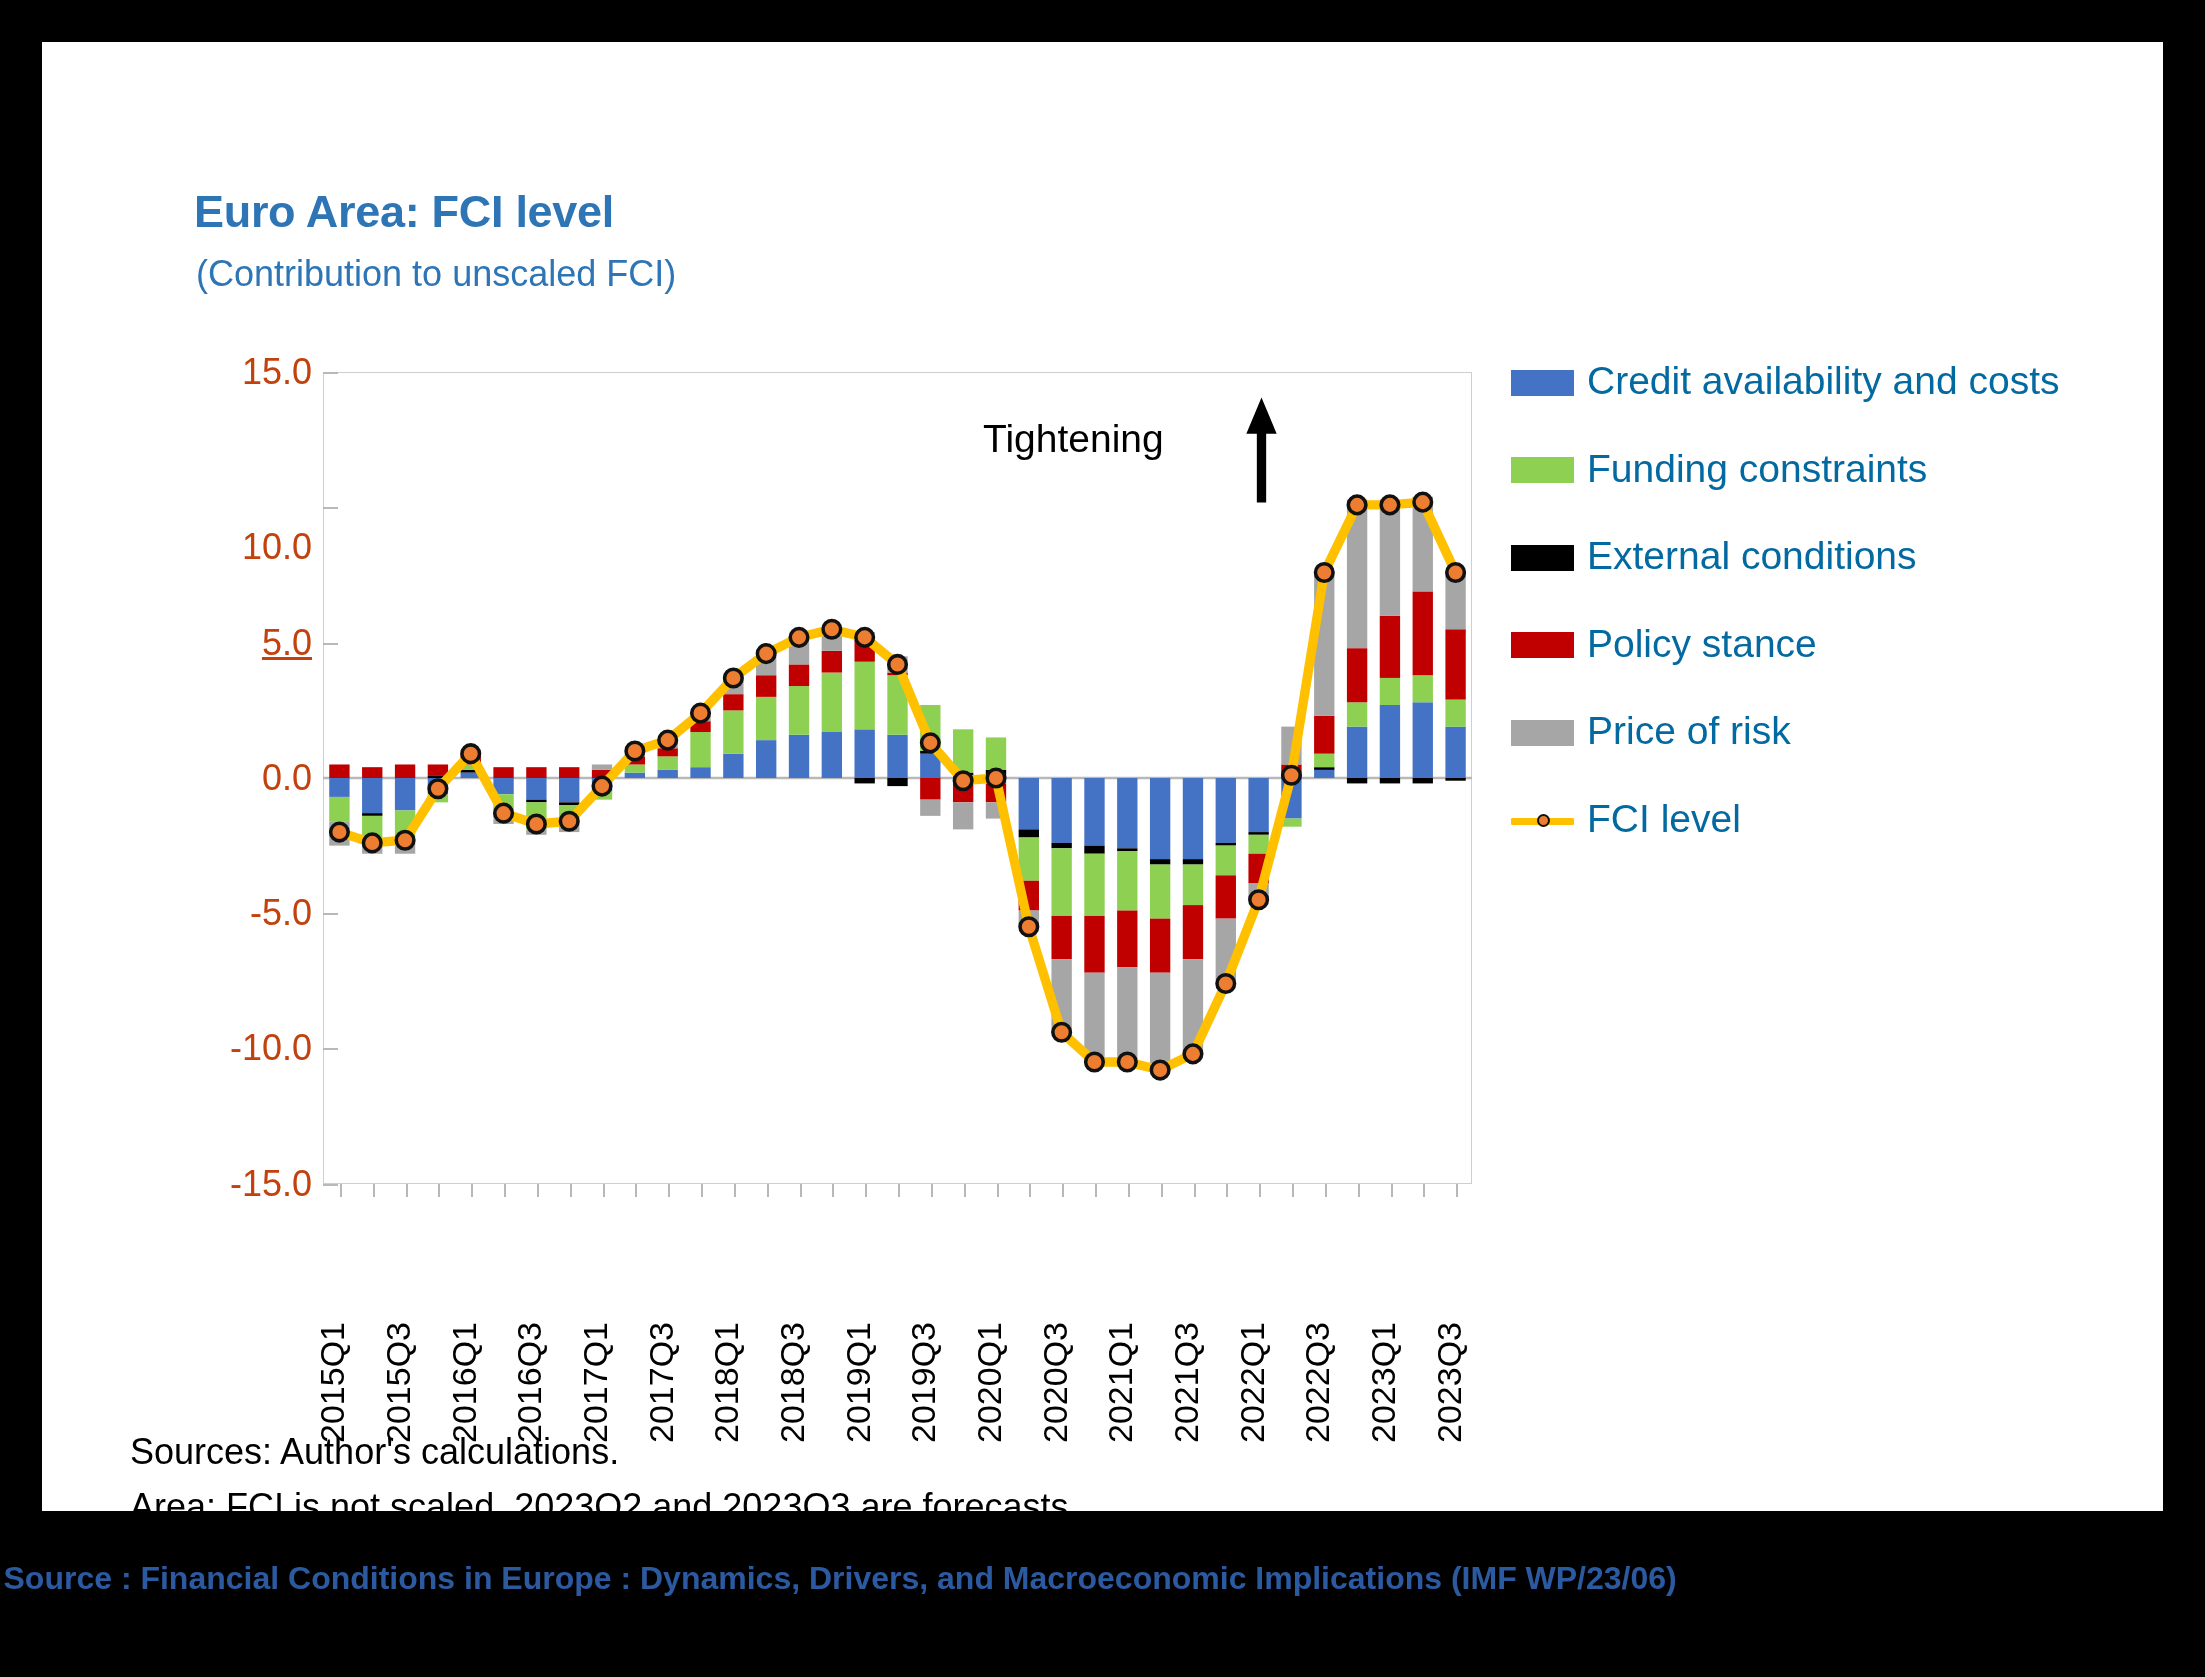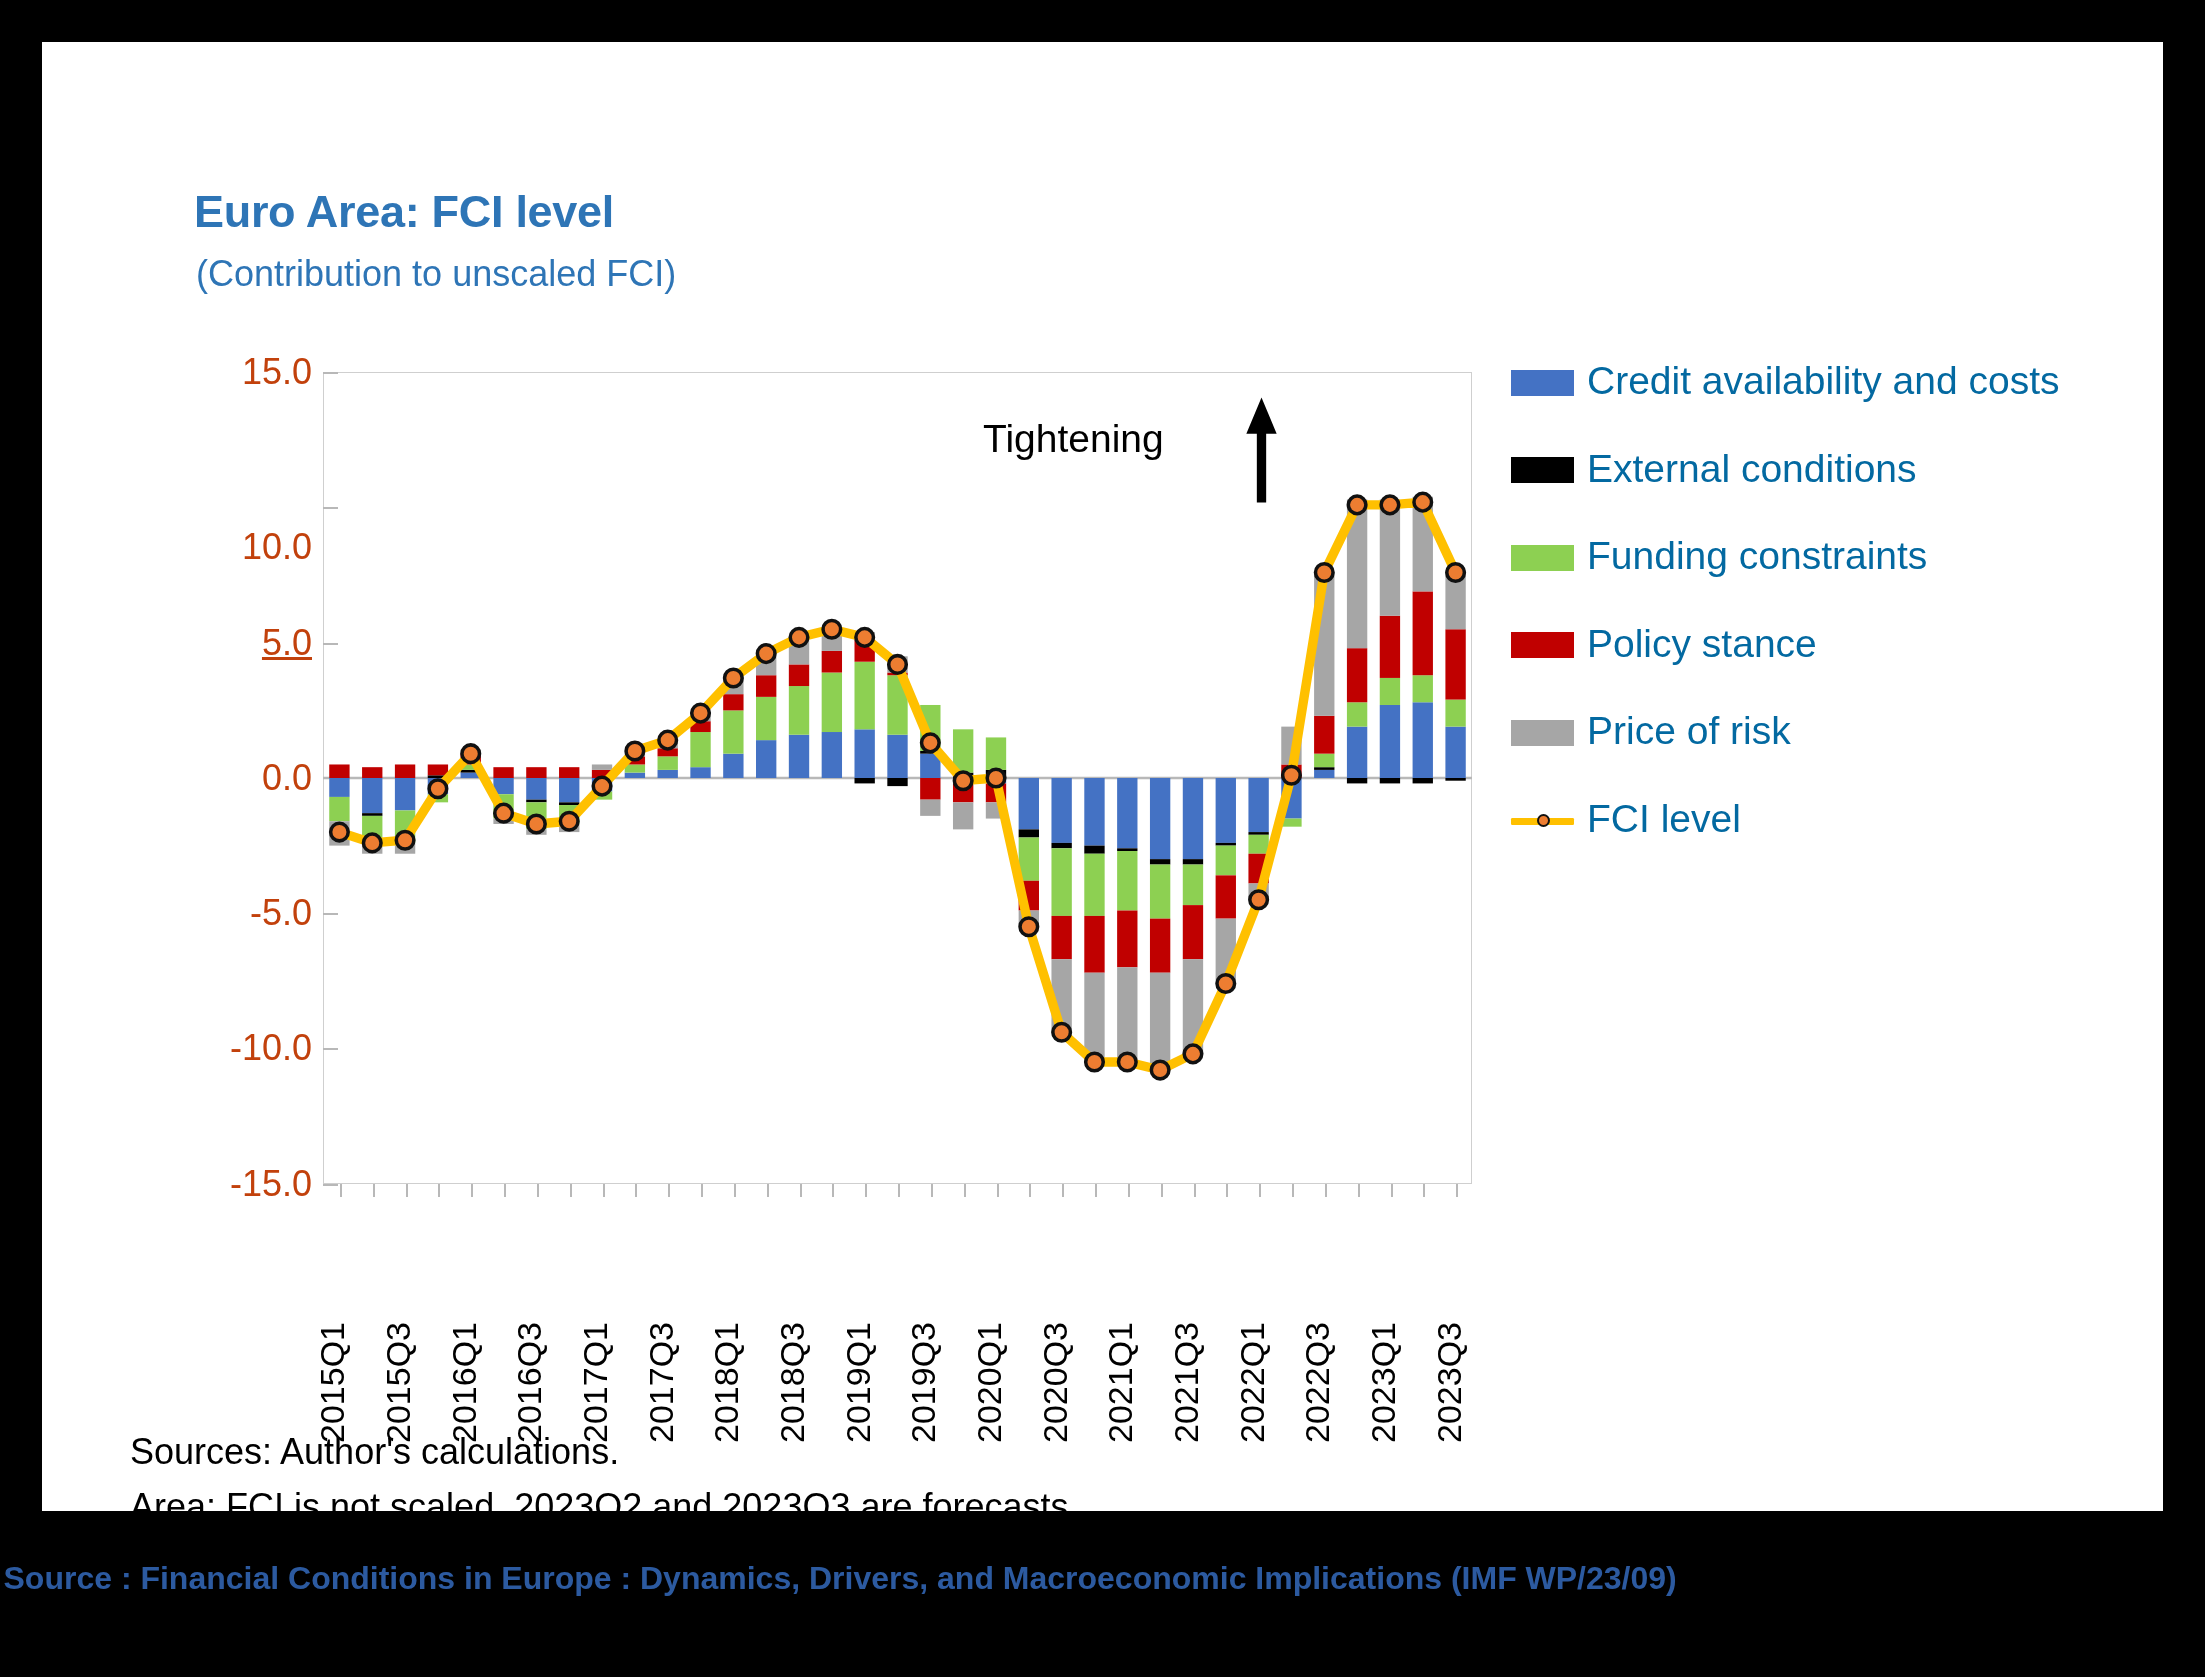--- a/index.html
+++ b/index.html
@@ -482,26 +482,26 @@
         <div class="xtick" style="left: 1080px;">2023Q1</div>
         <div class="xtick" style="left: 1146px;">2023Q3</div>
       </div>
 
     <div class="legend" id="legend">
         <div class="legend-row">
           <div class="legend-swatch" style="background: rgb(68, 114, 196);"></div>
           <div class="legend-label">Credit availability and costs</div>
         </div>
         <div class="legend-row">
+          <div class="legend-swatch" style="background: rgb(141, 208, 82);"></div>
+          <div class="legend-label">Funding constraints</div>
+        </div>
+        <div class="legend-row">
           <div class="legend-swatch" style="background: rgb(0, 0, 0);"></div>
           <div class="legend-label">External conditions</div>
-        </div>
-        <div class="legend-row">
-          <div class="legend-swatch" style="background: rgb(141, 208, 82);"></div>
-          <div class="legend-label">Funding constraints</div>
         </div>
         <div class="legend-row">
           <div class="legend-swatch" style="background: rgb(192, 0, 0);"></div>
           <div class="legend-label">Policy stance</div>
         </div>
         <div class="legend-row">
           <div class="legend-swatch" style="background: rgb(166, 166, 166);"></div>
           <div class="legend-label">Price of risk</div>
         </div>
         <div class="legend-row">
@@ -554,16 +554,16 @@
       <div class="xtickmark" style="left: 1217px;"></div>
       <div class="xtickmark" style="left: 1250px;"></div>
       <div class="xtickmark" style="left: 1283px;"></div>
       <div class="xtickmark" style="left: 1316px;"></div>
       <div class="xtickmark" style="left: 1349px;"></div>
       <div class="xtickmark" style="left: 1381px;"></div>
       <div class="xtickmark" style="left: 1414px;"></div>
     </div>
 
   <div class="source-band">
-    <div class="source-text">Source : Financial Conditions in Europe :  Dynamics, Drivers, and Macroeconomic Implications (IMF WP/23/09)</div>
+    <div class="source-text">Source : Financial Conditions in Europe :  Dynamics, Drivers, and Macroeconomic Implications (IMF WP/23/06)</div>
   </div>
 </div>
 
 
 </body></html>

